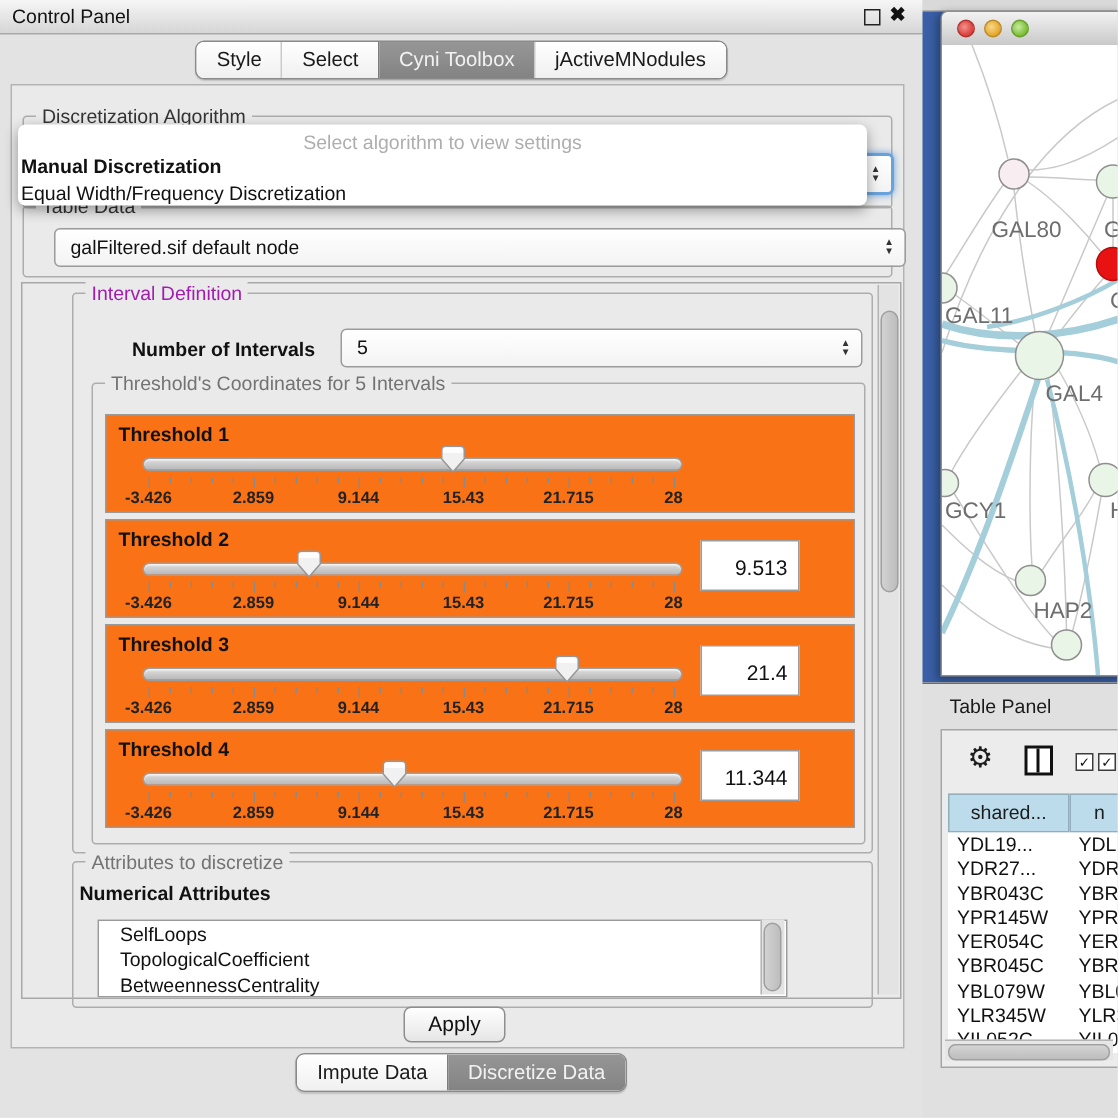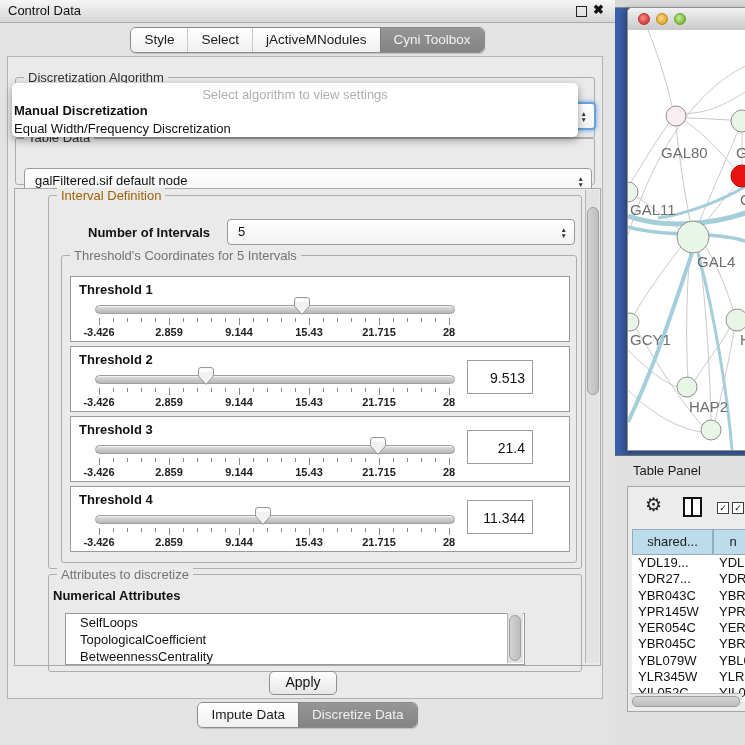--- a/index.html
+++ b/index.html
@@ -23,39 +23,39 @@
   .seg-control{display:inline-flex;border:1px solid #8a8a8a;border-radius:6px;overflow:hidden;
     background:#fdfdfd;box-shadow:0 1px 1px rgba(0,0,0,.15);}
   .seg{padding:4px 13px 5px 13px;font-size:13.5px;color:#1a1a1a;border-left:1px solid #c9c9c9;
     background:linear-gradient(#ffffff,#f0f0f0);display:flex;align-items:center;gap:5px;white-space:nowrap;}
   .seg:first-child{border-left:none;}
   .seg.selected{background:linear-gradient(#969696,#838383);color:#f2f2f2;border-left-color:#7d7d7d;}
   #content{left:7px;top:56px;width:594px;height:641px;background:#eaeaea;border:1px solid #b3b3b3;}
   .group{position:absolute;border:1px solid #adadad;border-radius:3px;}
   .group-title{position:absolute;top:-8px;left:8px;background:#eaeaea;padding:0 4px;font-size:13px;white-space:nowrap;}
   .t-dark{color:#333;}
-  .t-green{color:#a16207;}
+  .t-green{color:#a21caf;}
   .t-blue{color:#737373;}
   .combo{position:absolute;background:linear-gradient(#ffffff,#f3f3f3);border:1px solid #9b9b9b;
     border-radius:4px;font-size:13px;color:#111;}
   .combo .ctext{position:absolute;left:10px;top:4px;white-space:nowrap;overflow:hidden;max-width:90%;}
   .stepper{position:absolute;right:7px;top:50%;transform:translateY(-50%);display:flex;flex-direction:column;
     font-size:6.5px;line-height:5.5px;color:#333;letter-spacing:0;}
   .combo.focused{border:2px solid #69a2d9;box-shadow:0 0 5px rgba(94,156,222,.95);}
   #algo-popup{left:12px;top:83px;width:566px;height:54px;background:#fff;border-radius:5px;
     box-shadow:0 3px 9px rgba(0,0,0,.38);z-index:20;}
   #algo-popup .ph{font-size:13px;color:#aeaeae;text-align:center;padding-top:4px;height:14px;}
   #algo-popup .opt{font-size:13px;color:#111;padding:2px 2px 0 2px;height:16px;white-space:nowrap;}
   #algo-popup .opt.bold{font-weight:bold;}
   #scrollpane{left:13px;top:187px;width:585px;height:476px;border:1px solid #a8a8a8;background:#eaeaea;}
   .vscroll{position:absolute;background:#e3e3e3;border-left:1px solid #b5b5b5;}
   .vthumb{position:absolute;left:1px;width:10px;border:1px solid #9f9f9f;border-radius:6px;
     background:linear-gradient(90deg,#d2d2d2,#bdbdbd);}
   
-  .tpanel{position:absolute;left:8px;width:498px;height:64px;border:1px solid #9a9a9a;background:#ffffff;}
+  .tpanel{position:absolute;left:8px;width:498px;height:64px;border:1px solid #9a9a9a;background:#f97316;}
   .tpanel .tlabel{position:absolute;left:8px;top:5px;font-size:13px;font-weight:bold;color:#111;}
   .track{position:absolute;left:24px;top:28px;width:358px;height:7px;border:1px solid #9e9e9e;border-radius:5px;
     background:linear-gradient(#dedede,#b8b8b8);box-shadow:inset 0 1px 1px rgba(255,255,255,.7);}
   .thumb{position:absolute;top:19px;width:18px;height:20px;}
   .tick{position:absolute;width:1px;background:#8a8a8a;top:41px;}
   .tick.minor{height:4px;}
   .tick.major{height:7px;}
   .ticklabel{position:absolute;top:49px;font-size:11px;font-weight:bold;color:#222;transform:translateX(-50%);white-space:nowrap;}
   .vbox{position:absolute;left:396px;top:13px;width:66px;height:34px;background:#fff;border:1px solid #9c9c9c;
     font-size:14px;color:#111;text-align:right;line-height:34px;padding-right:7px;box-sizing:border-box;}
@@ -93,54 +93,54 @@
   .grow span{display:inline-block;}
   .hscroll{position:absolute;left:2px;top:206px;width:112px;height:13px;background:#e6e6e6;border-top:1px solid #b5b5b5;}
   .hthumb{position:absolute;left:2px;top:1.5px;width:106px;height:9px;border:1px solid #9f9f9f;border-radius:5px;
     background:linear-gradient(#d4d4d4,#bdbdbd);}
   .tabicon svg{display:block;}
 </style>
 </head>
 <body>
 
 <div class="abs" id="titlebar">
-  <span class="title">Control Data</span>
+  <span class="title">Control Panel</span>
   <span id="float-btn"></span>
   <span id="close-btn">✖</span>
 </div>
 
 <div class="abs tabrow" id="top-tabs">
   <div class="seg-control" id="top-seg">
       <div class="seg">
         <span>Style</span>
       </div>
       <div class="seg">
         <span>Select</span>
       </div>
+      <div class="seg selected">
+        <span>Cyni Toolbox</span>
+      </div>
       <div class="seg">
         <span>jActiveMNodules</span>
-      </div>
-      <div class="seg selected">
-        <span>Cyni Toolbox</span>
       </div>
     </div>
 </div>
 
 <div class="abs" id="content">
 
   <div class="group" id="algo-group" style="left:7px;top:20px;width:578px;height:60px;">
     <span class="group-title t-dark">Discretization Algorithm</span>
     <div class="combo focused" style="left:10px;top:24px;width:566px;height:24px;">
       <span class="stepper">▲<span>▼</span></span>
     </div>
   </div>
 
   <div class="group" style="left:7px;top:80px;width:578px;height:46px;">
     <span class="group-title t-dark">Table Data</span>
-    <div class="combo" style="left:8px;top:14px;width:566px;height:24px;margin-top:16px;">
+    <div class="combo" style="left:20px;top:14px;width:566px;height:24px;">
       <span class="ctext">galFiltered.sif default node</span>
       <span class="stepper">▲<span>▼</span></span>
     </div>
   </div>
 
   <div class="abs" id="scrollpane" style="left:6px;top:131px;">
 
     <div class="group" style="left:33px;top:6px;width:532px;height:372px;">
       <span class="group-title t-green">Interval Definition</span>
 

